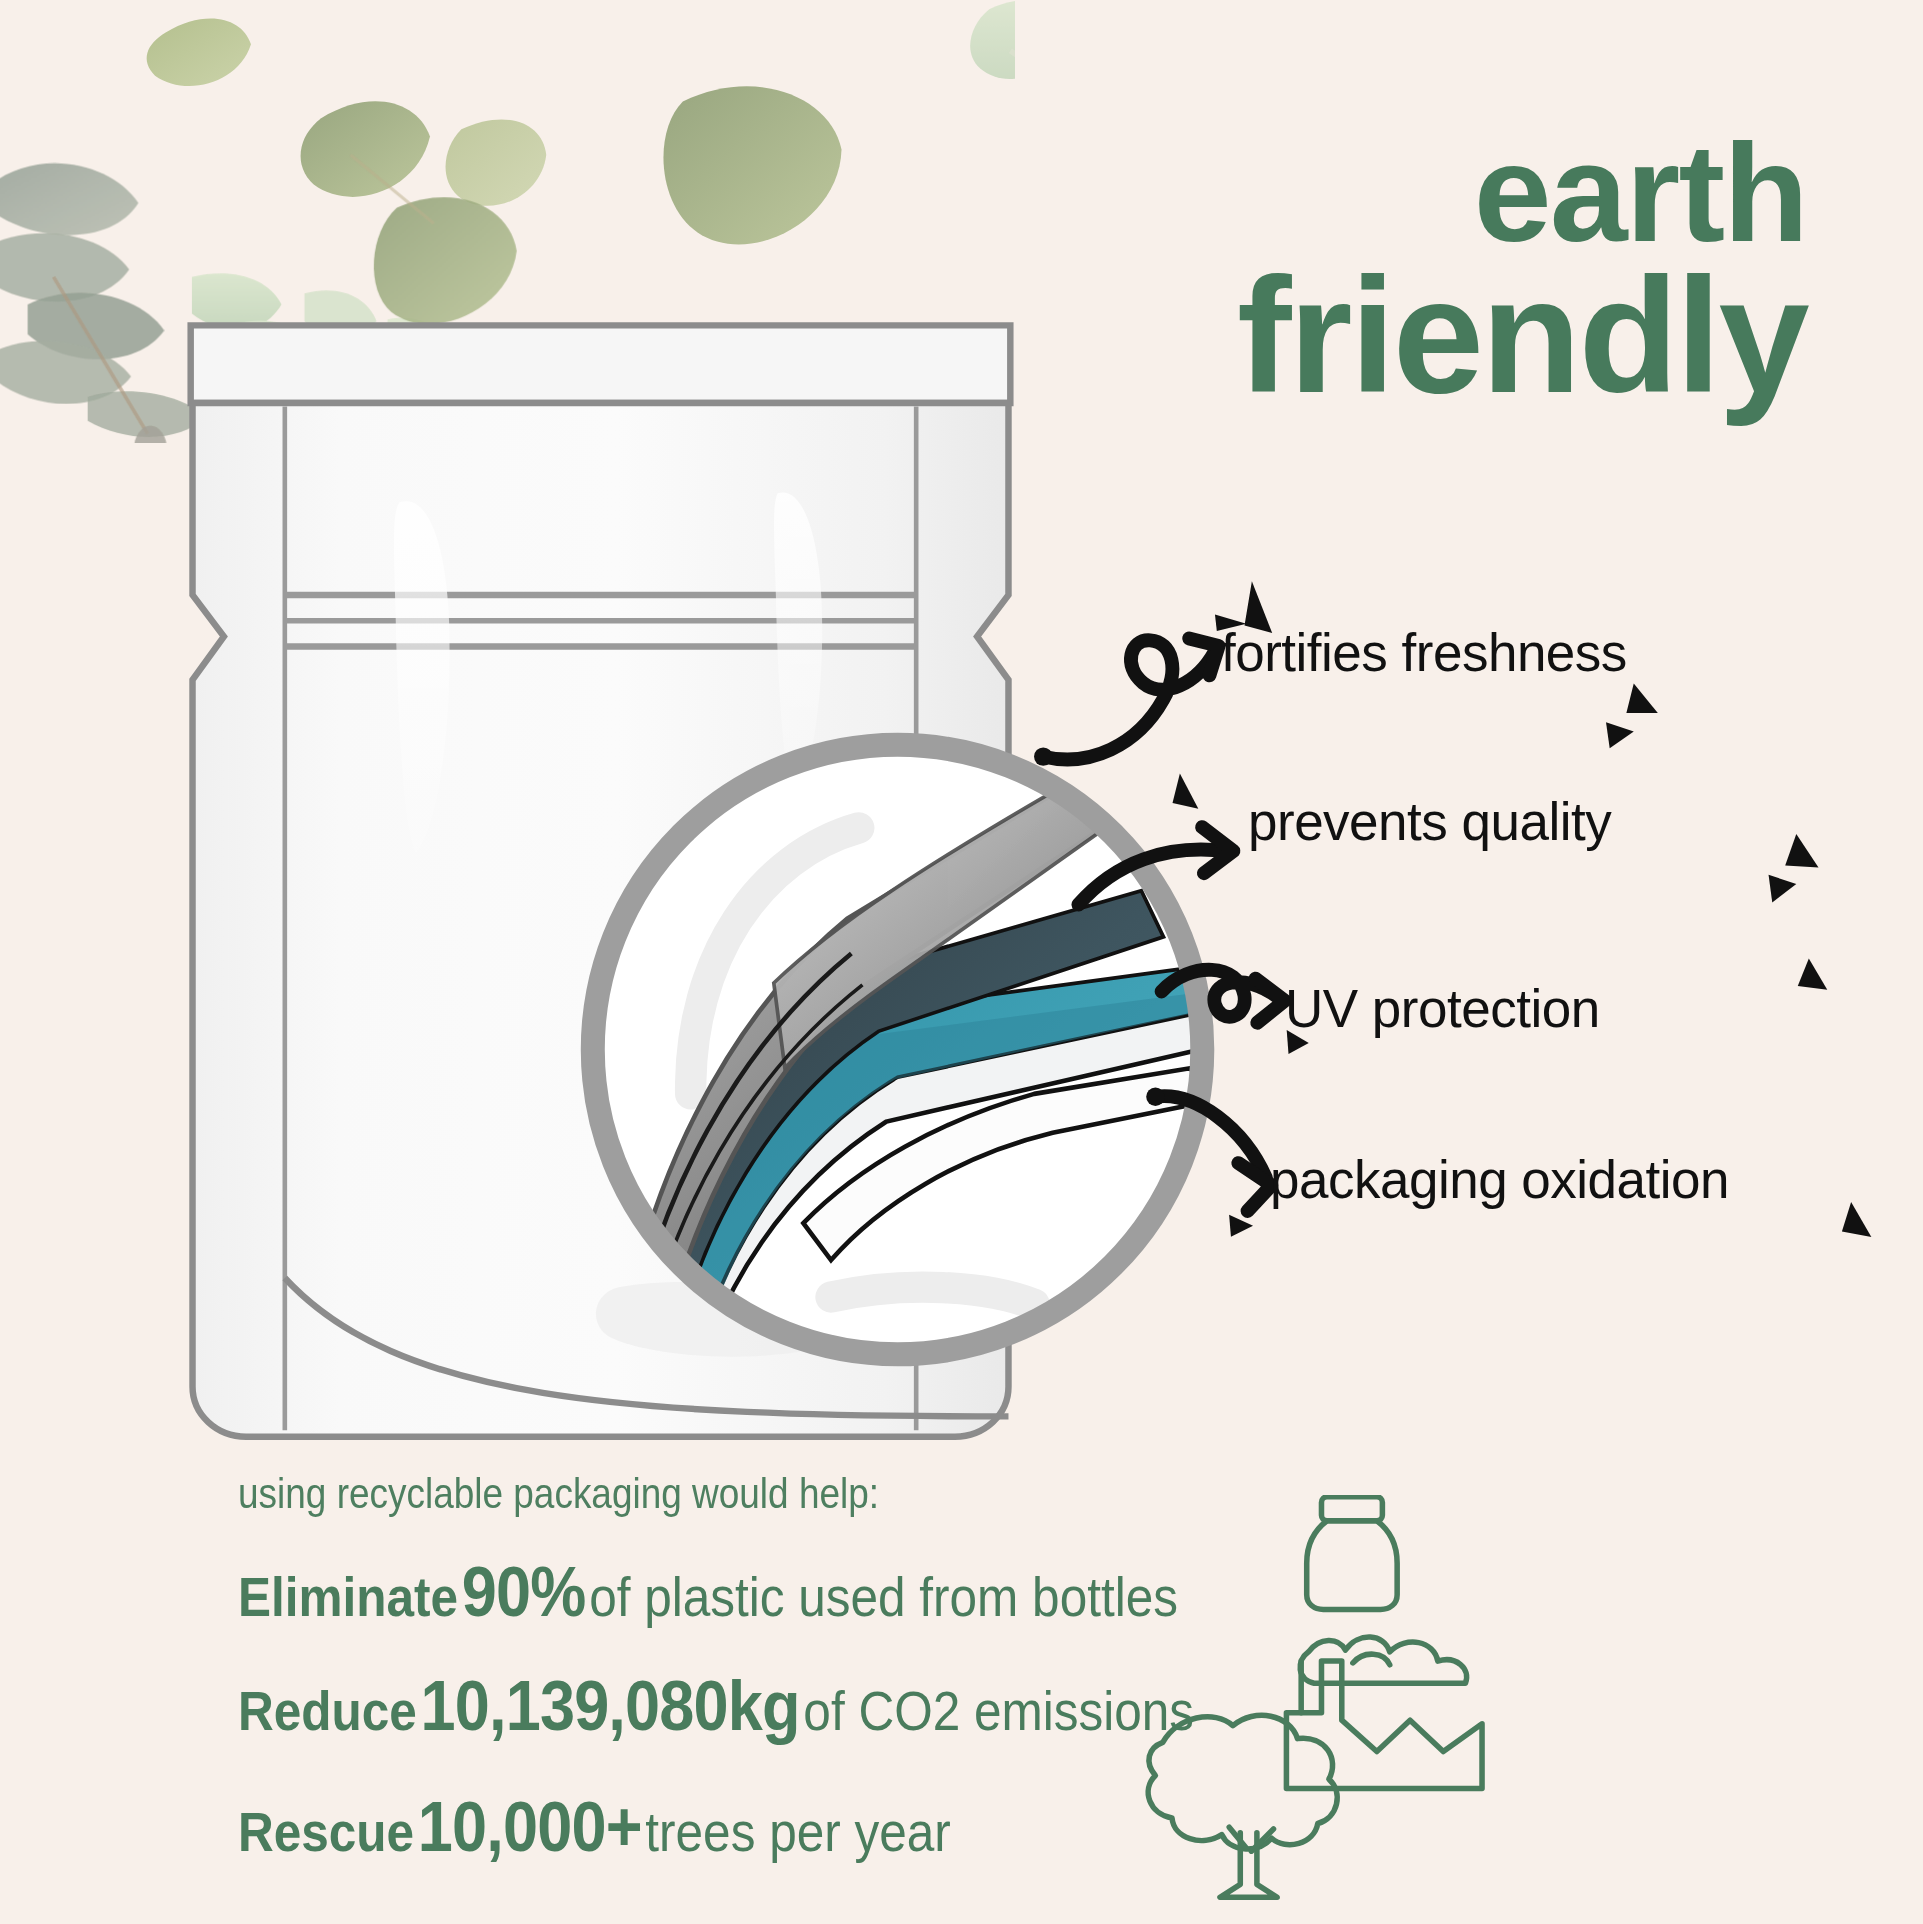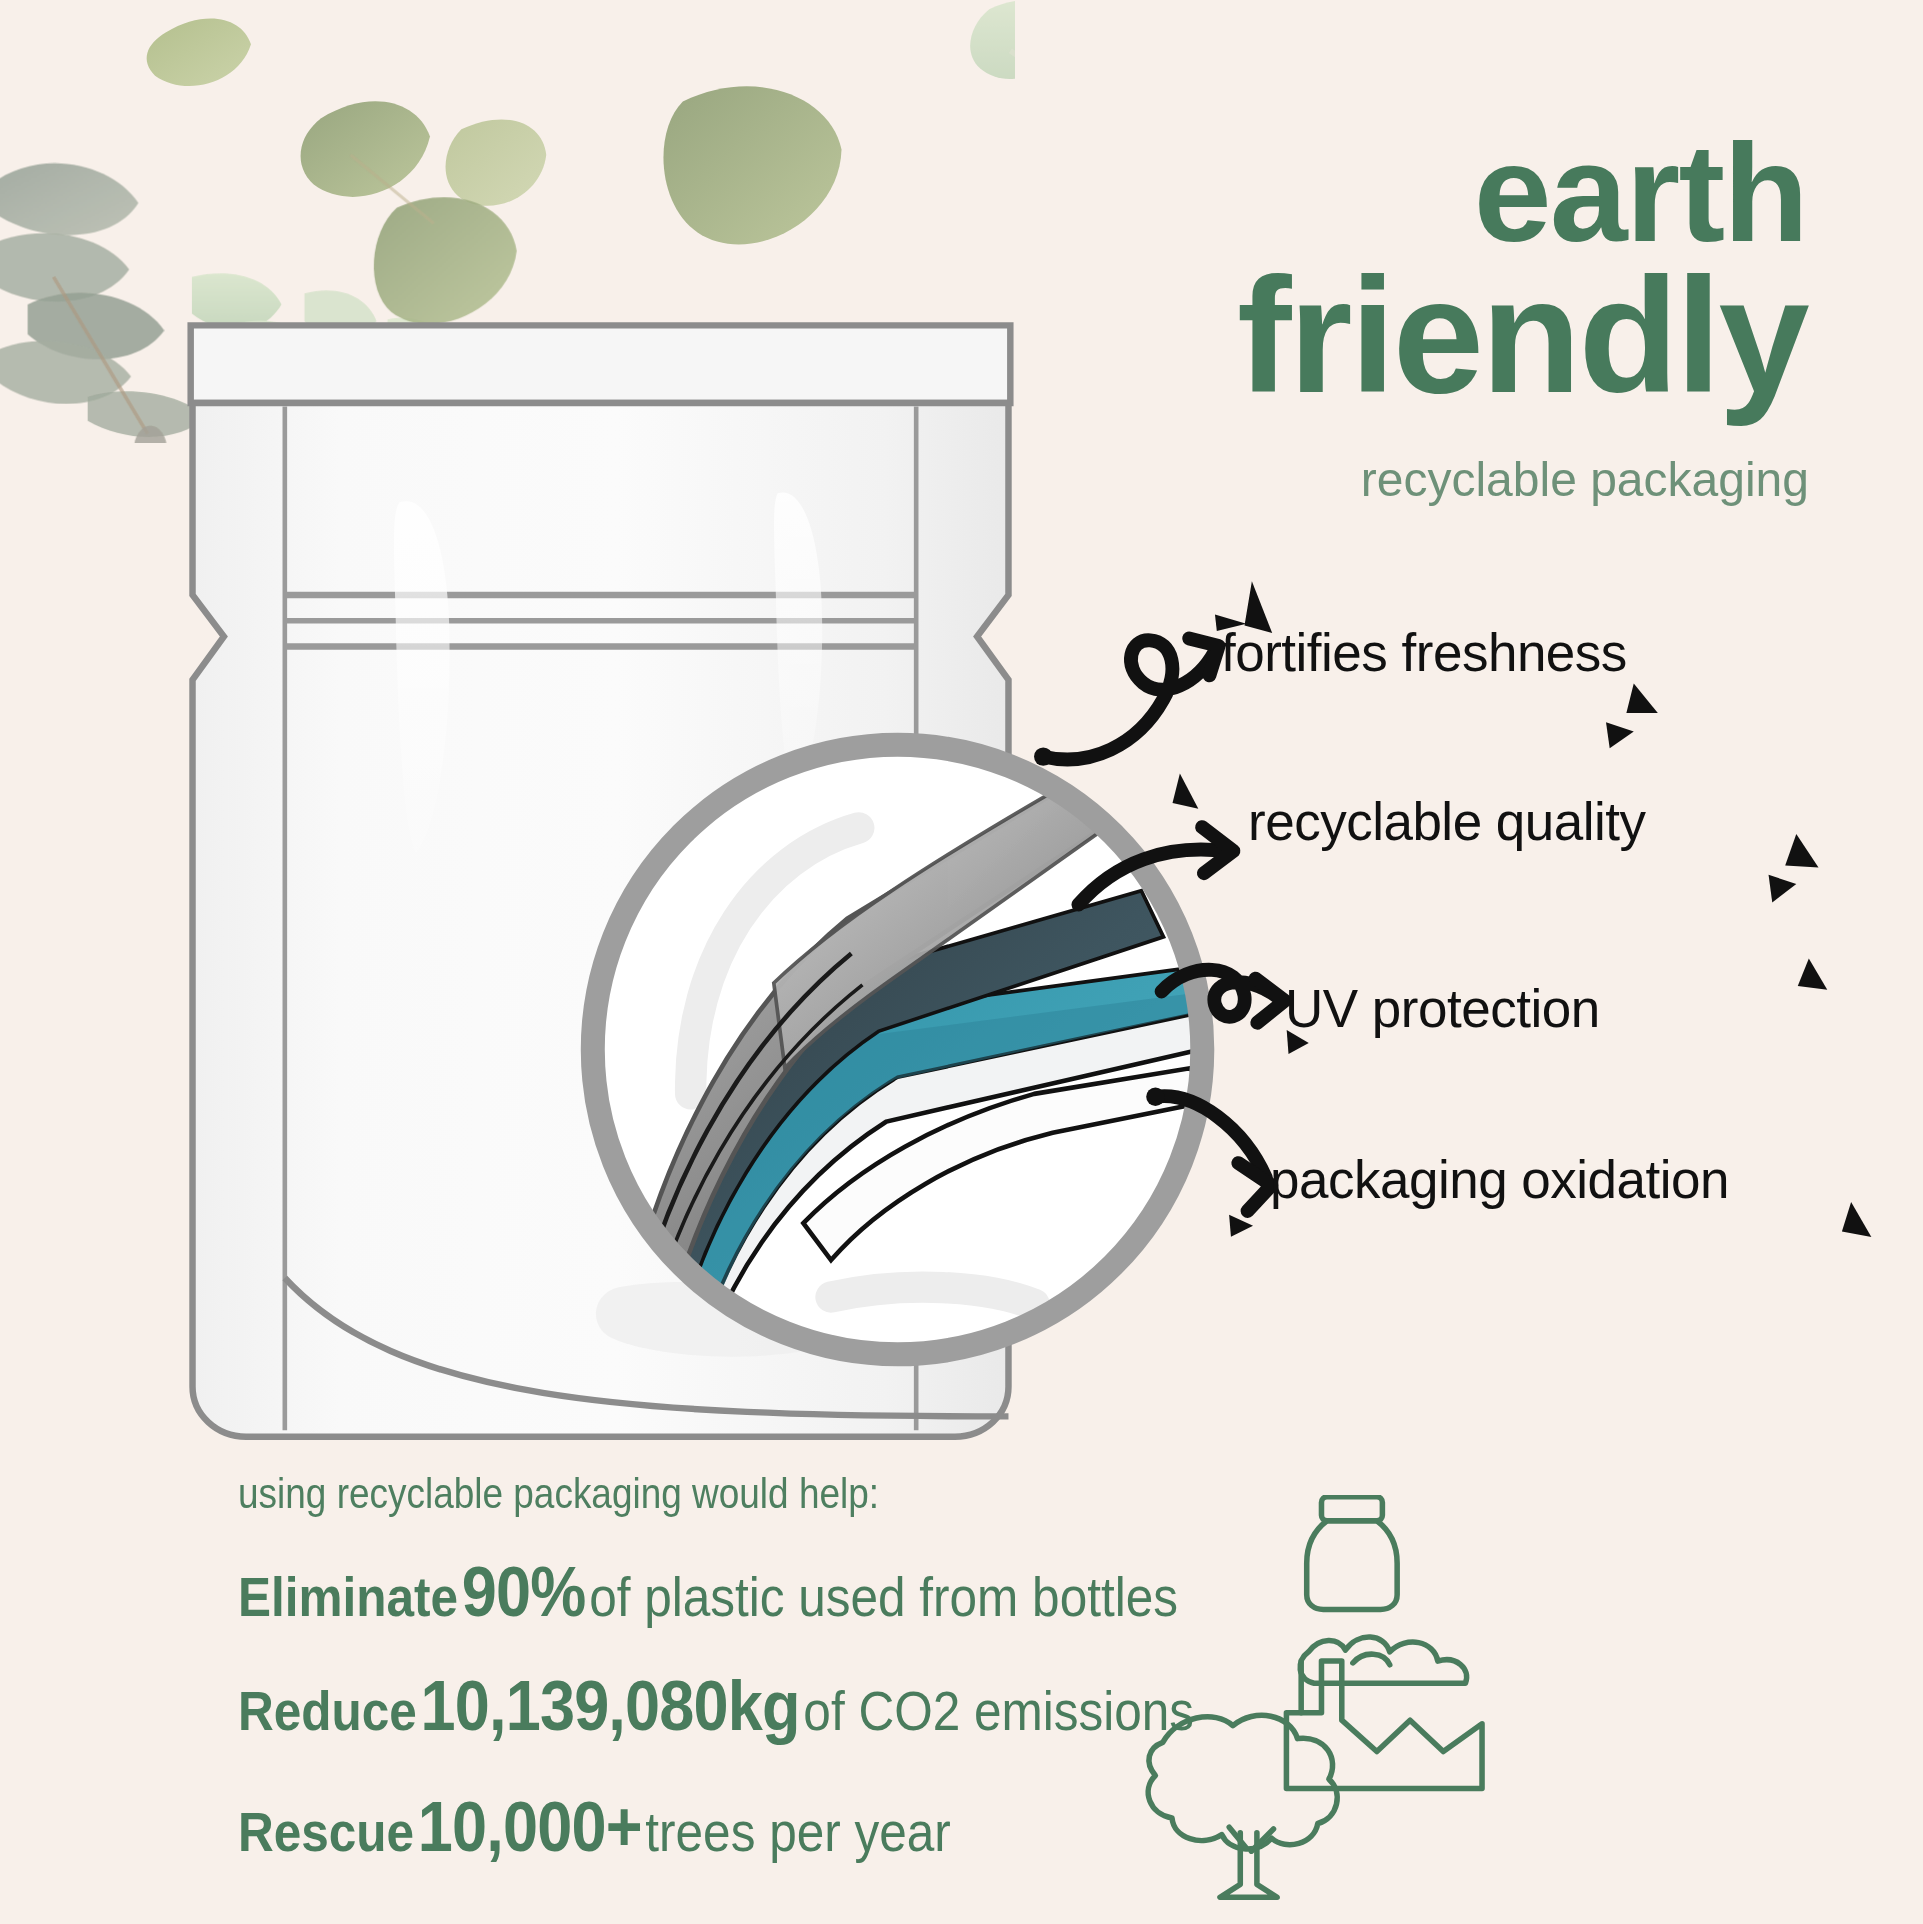--- a/index.html
+++ b/index.html
@@ -242,21 +242,20 @@
       <path d="M92 718 C 124 548, 212 398, 334 302" stroke="#1A1A1A" stroke-width="4" fill="none"></path>
     </g>
 
     <circle cx="372" cy="372" r="330" fill="none" stroke="#9E9E9E" stroke-width="26"></circle>
   </svg>
 
   <div class="headline">
     <span class="h-earth">earth</span>
     <span class="h-friendly">friendly</span>
   </div>
-  <div class="h-sub">recyclable packaging</div>
 
   <svg class="abs" style="left:1034px;top:572px;width:277px;height:240px;" viewBox="0 0 300 260">
     <path d="M10 200 C 60 212, 112 188, 140 138 C 158 106, 150 76, 126 74
              C 104 72, 96 102, 118 120 C 140 138, 176 122, 196 86" stroke="#111" stroke-width="15" fill="none" stroke-linecap="round"></path>
     <path d="M168 72 L 200 80 L 190 112" stroke="#111" stroke-width="15" fill="none" stroke-linecap="round" stroke-linejoin="round"></path>
     <circle cx="10" cy="200" r="10" fill="#111"></circle>
     <path d="M236 10 L 258 66 L 228 58 Z" fill="#111"></path>
     <path d="M196 46 L 230 56 L 198 64 Z" fill="#111"></path>
   </svg>
   <svg class="abs" style="left:1569px;top:674px;width:111px;height:102px;" viewBox="0 0 120 110">
@@ -288,21 +287,21 @@
     <path d="M12 28 C 56 22, 108 62, 132 116" stroke="#111" stroke-width="15" fill="none" stroke-linecap="round"></path>
     <path d="M102 100 L 138 124 L 112 152" stroke="#111" stroke-width="15" fill="none" stroke-linecap="round" stroke-linejoin="round"></path>
     <circle cx="12" cy="28" r="10" fill="#111"></circle>
     <path d="M92 156 L 118 168 L 94 180 Z" fill="#111"></path>
   </svg>
   <svg class="abs" style="left:1790px;top:1191px;width:102px;height:92px;" viewBox="0 0 110 100">
     <path d="M66 12 L 88 50 L 56 44 Z" fill="#111"></path>
   </svg>
 
   <div class="feature f1">fortifies freshness</div>
-  <div class="feature f2">recyclable quality</div>
+  <div class="feature f2">prevents quality</div>
   <div class="feature f3">UV protection</div>
   <div class="feature f4">packaging oxidation</div>
 
   <div class="helpline">using recyclable packaging would help:</div>
 
   <div class="stat s1">
     <span class="verb">Eliminate</span>
     <span class="num">90%</span>
     <span class="tail">of plastic used from bottles</span>
   </div>

